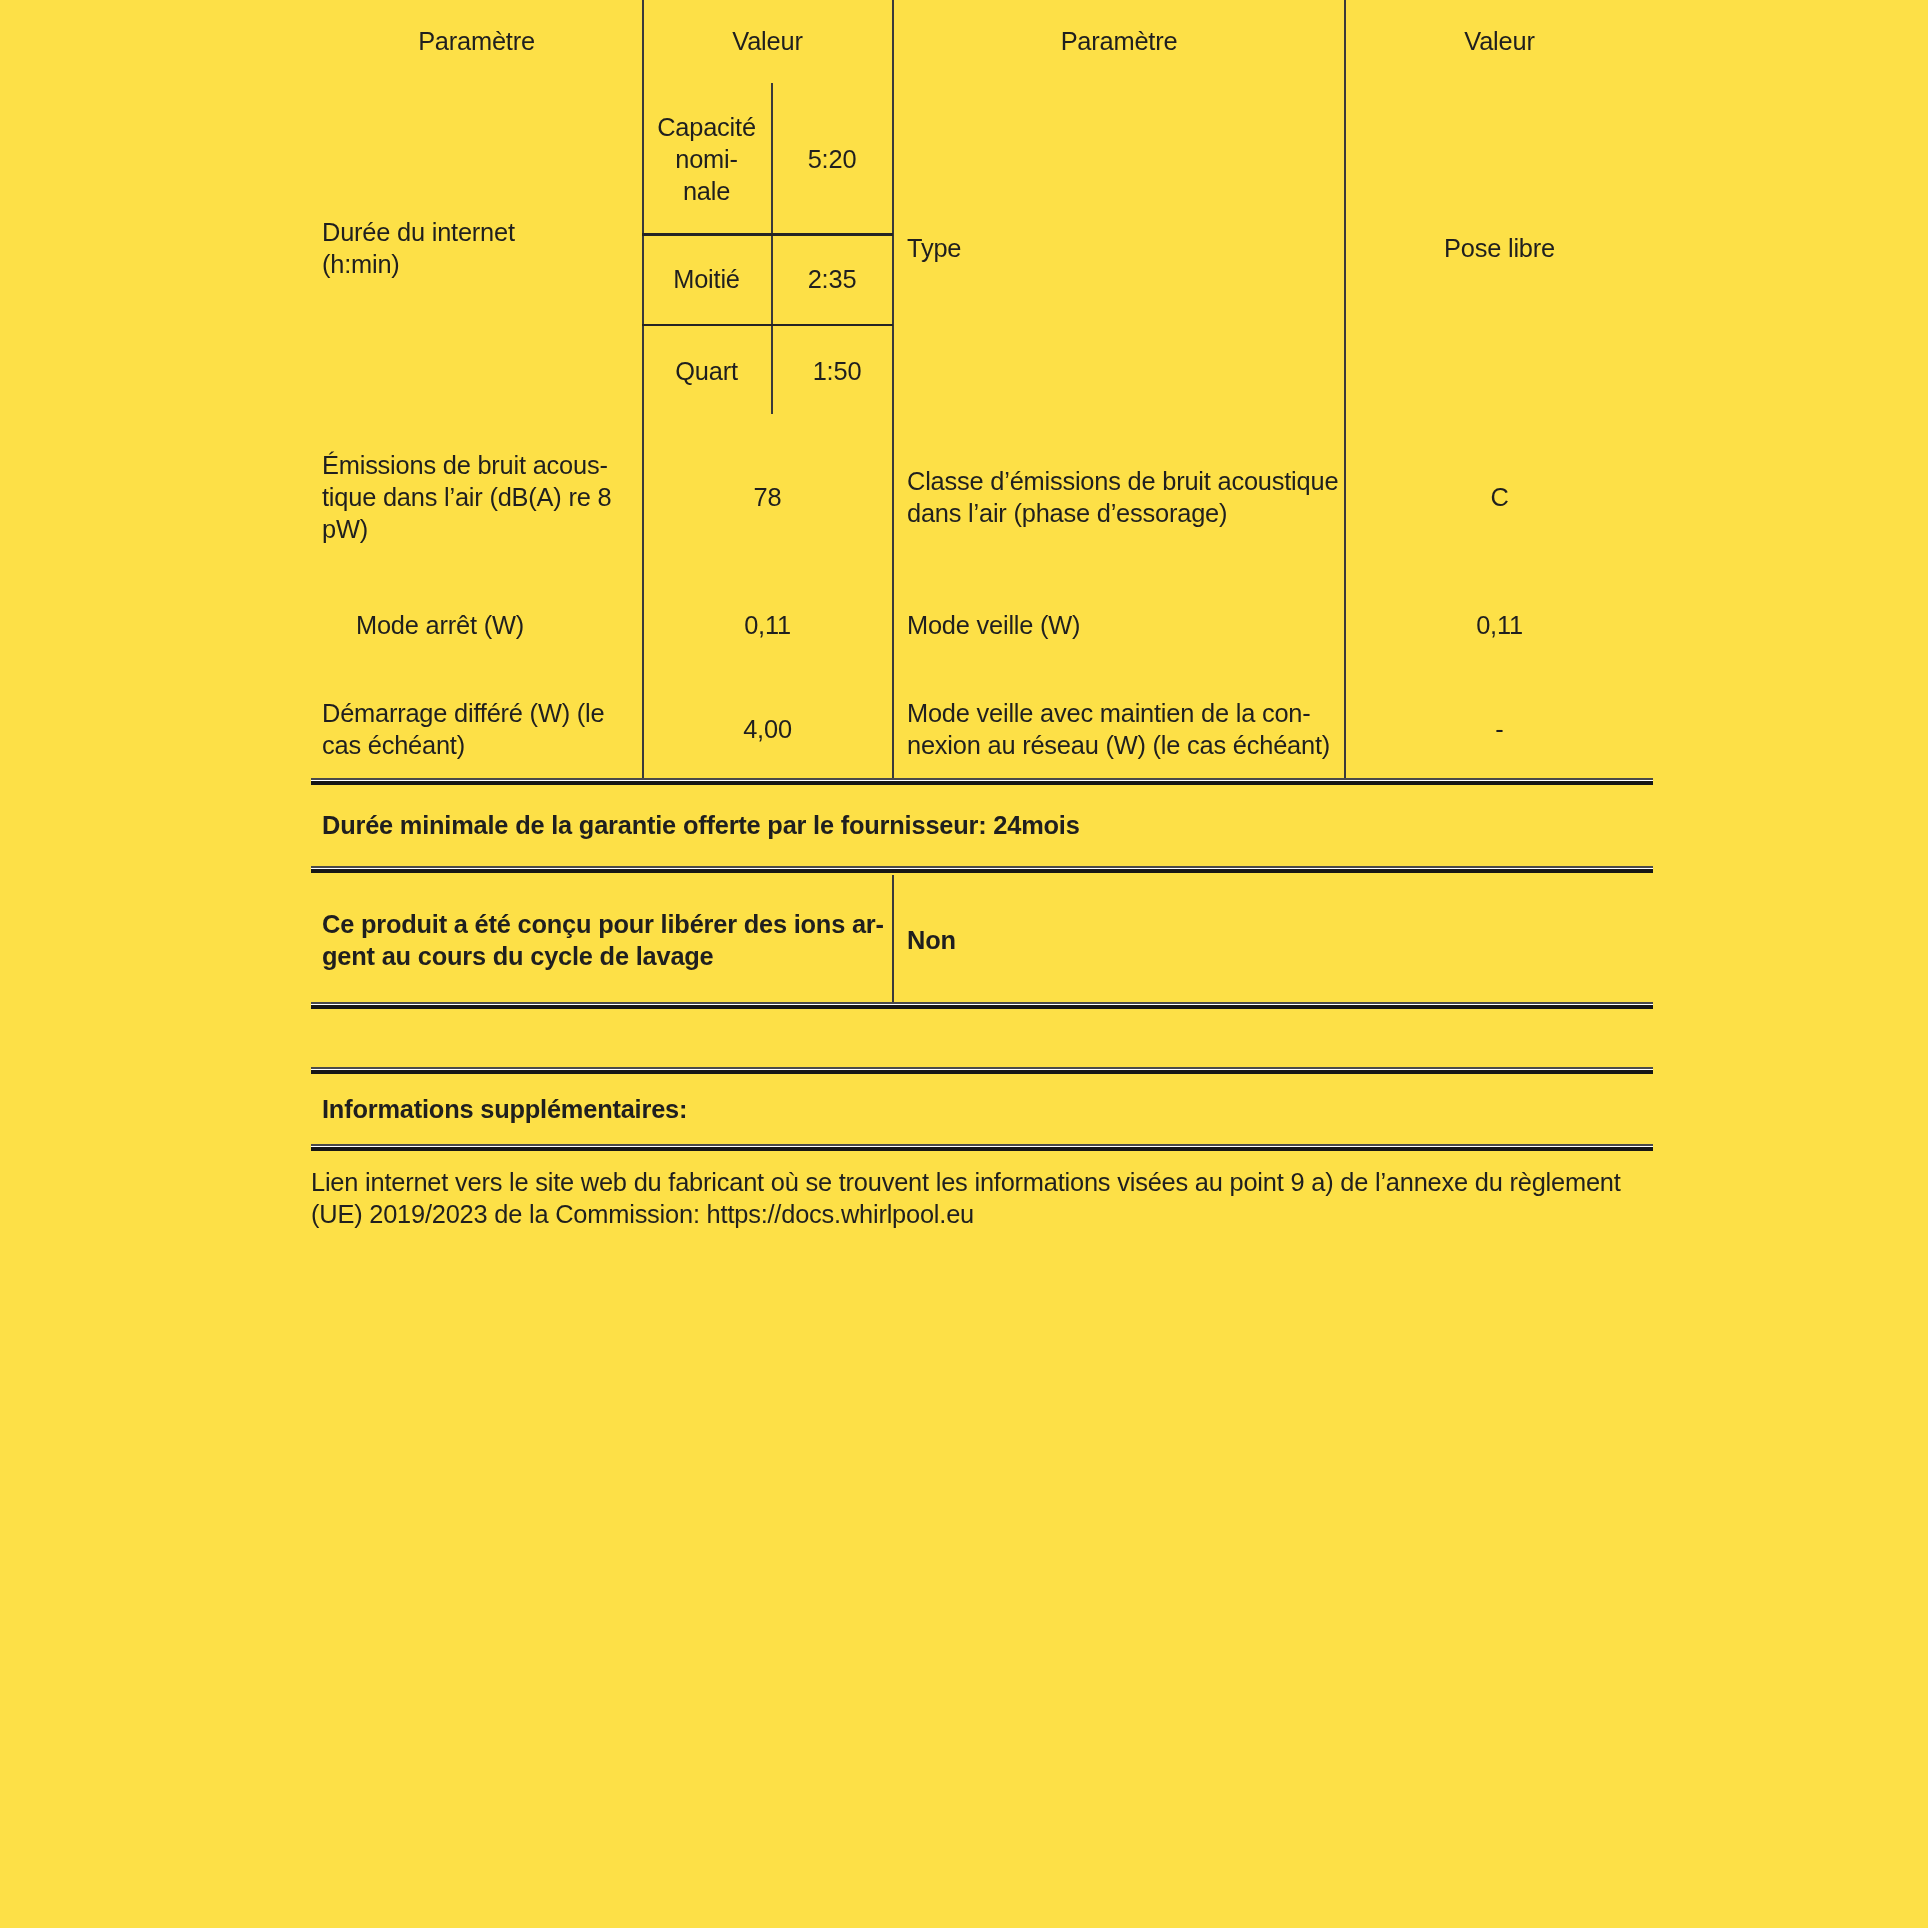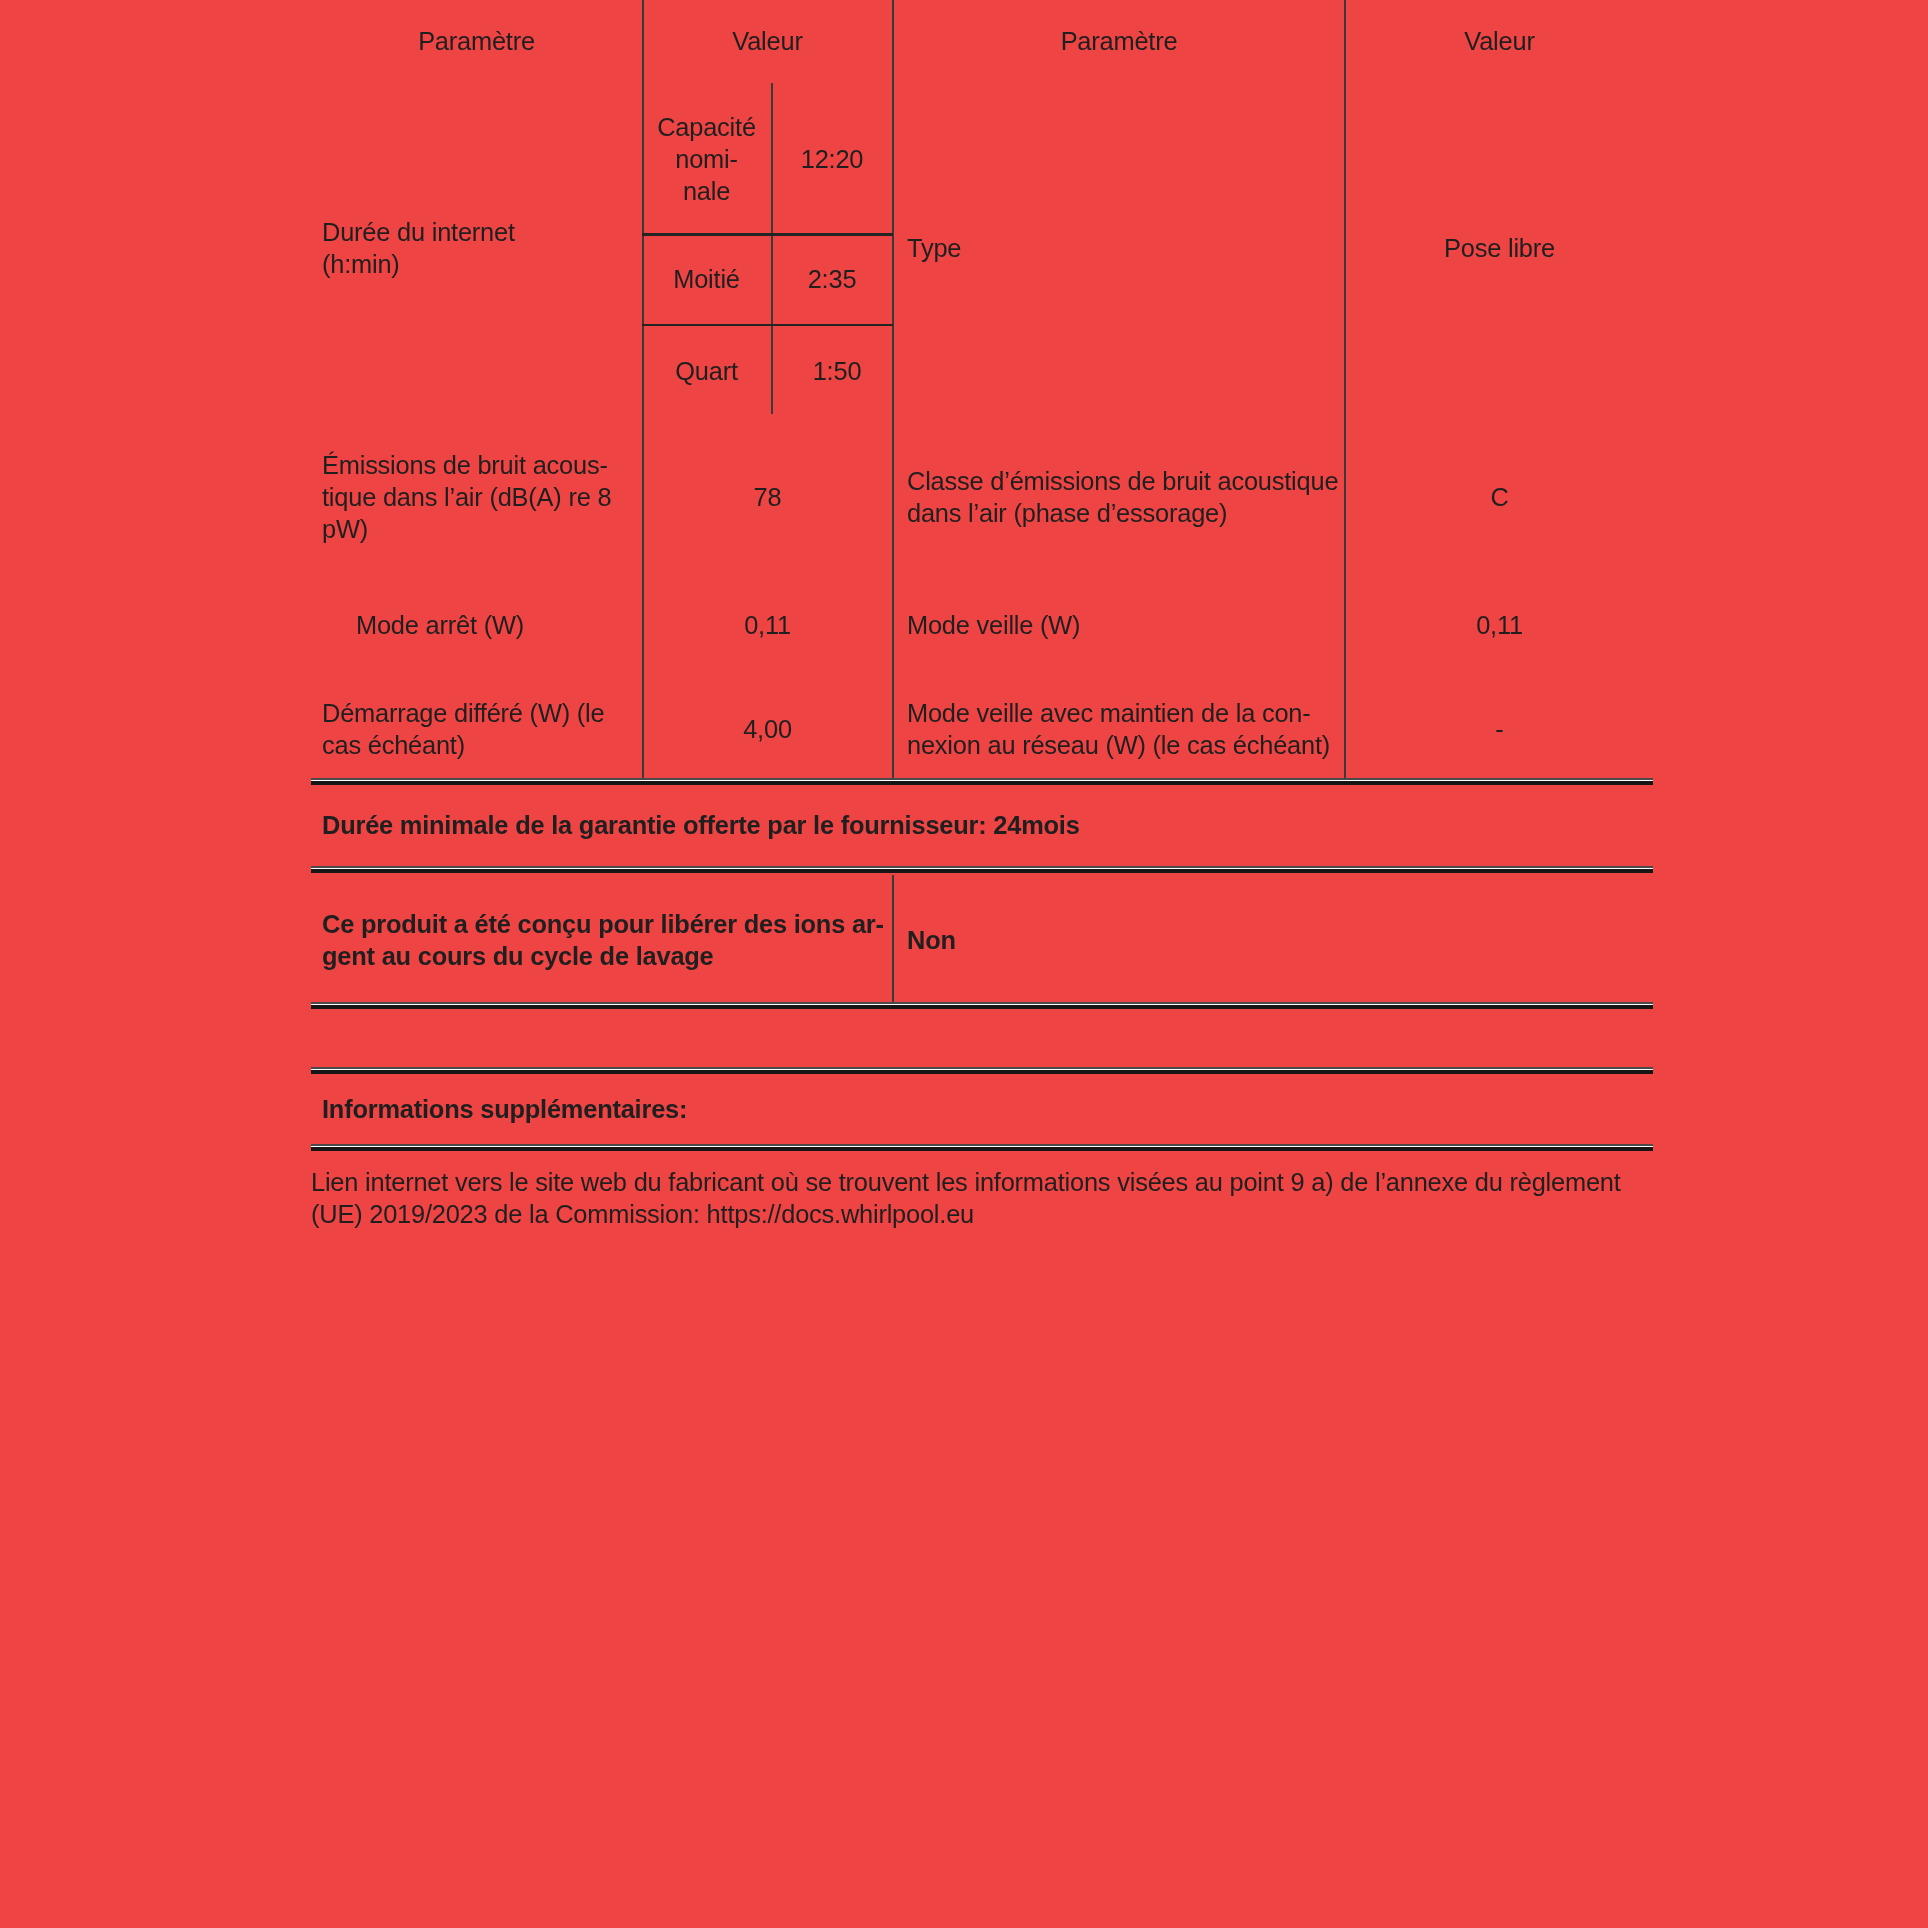--- a/index.html
+++ b/index.html
@@ -1,19 +1,19 @@
 <!DOCTYPE html>
 <html style="font-size:15px"><head>
 <meta charset="utf-8">
 <style>
   html,body{margin:0;padding:0;background:#ffffff;}
   .canvas{
     position:relative;
     width:1928px;height:1928px;
-    background:#ef4444;
+    background:#fde047;
     font-family:"Liberation Sans","DejaVu Sans",sans-serif;
     color:#1f1f1f;
     letter-spacing:-0.2px;
   }
   .cell{
     position:absolute;
     display:flex;
     align-items:center;
     font-size:25.4px;
     line-height:32px;
@@ -54,21 +54,21 @@
   <div class="cell center" style="left:642px;top:0;width:251px;height:81px;">Valeur</div>
   <div class="cell center" style="left:894px;top:0;width:450px;height:81px;">Paramètre</div>
   <div class="cell center" style="left:1346px;top:0;width:307px;height:81px;">Valeur</div>
 
   <div class="cell leftpad" style="left:322px;top:81px;width:320px;height:333px;">Durée du internet
 (h:min)</div>
 
   <div class="cell center" style="left:642px;top:83px;width:129px;height:151px;">Capacité
 nomi-
 nale</div>
-  <div class="cell center" style="left:771px;top:83px;width:122px;height:151px;">12:20</div>
+  <div class="cell center" style="left:771px;top:83px;width:122px;height:151px;">5:20</div>
   <div class="cell center" style="left:642px;top:234px;width:129px;height:90px;">Moitié</div>
   <div class="cell center" style="left:771px;top:234px;width:122px;height:90px;">2:35</div>
   <div class="cell center" style="left:642px;top:326px;width:129px;height:89px;">Quart</div>
   <div class="cell center" style="left:771px;top:326px;width:132px;height:89px;">1:50</div>
 
   <div class="cell center" style="left:1346px;top:81px;width:307px;height:333px;">Pose libre</div>
   <div class="cell leftpad" style="left:907px;top:81px;width:433px;height:333px;">Type</div>
 
   <div class="cell leftpad" style="left:322px;top:421px;width:325px;height:152px;">Émissions de bruit acous-
 tique dans l’air (dB(A) re 8

